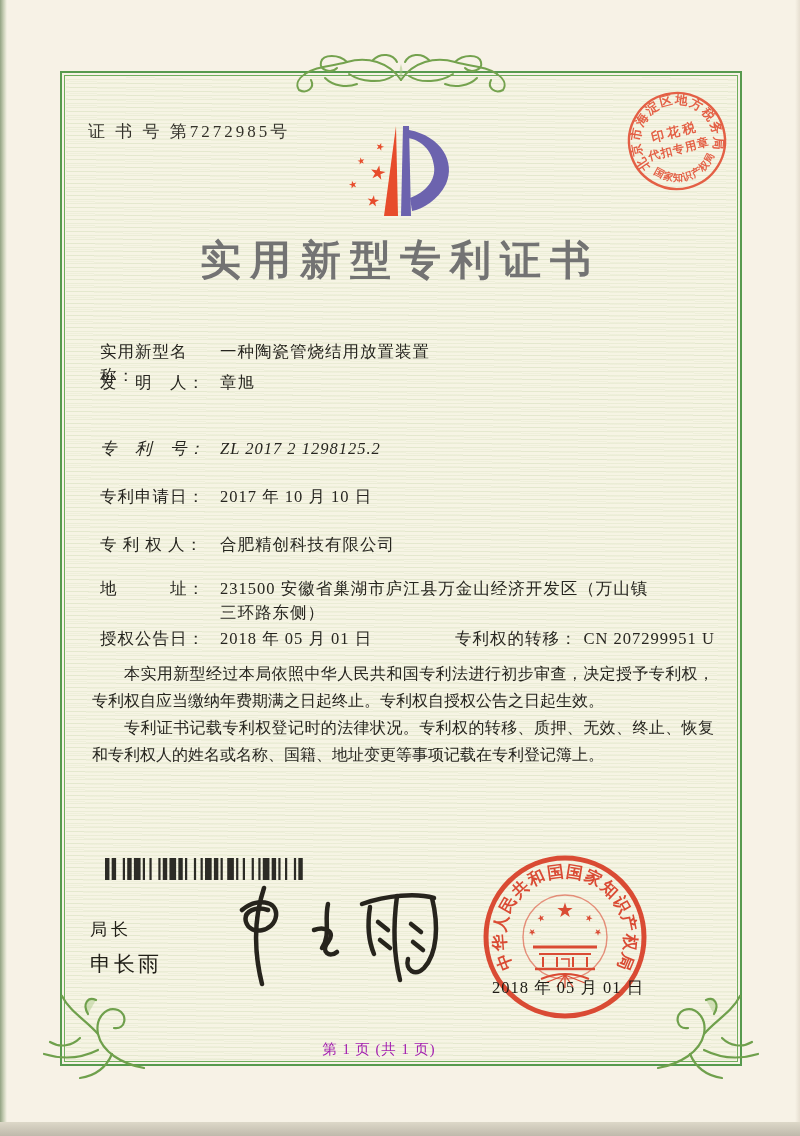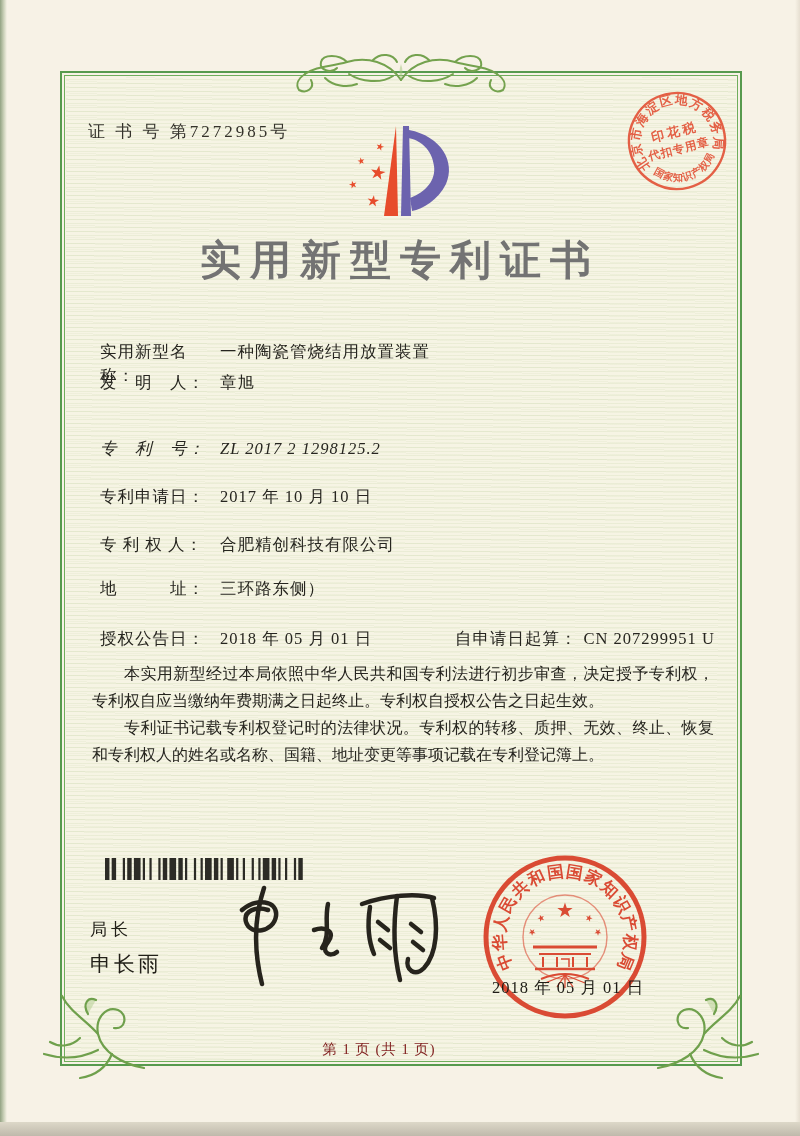--- a/index.html
+++ b/index.html
@@ -51,21 +51,21 @@
 
   .sig-title { position:absolute; left:90px; top:918px; font-size:17px;
     letter-spacing:4px; color:#222019; }
   .sig-name  { position:absolute; left:90px; top:950px; font-size:21px;
     letter-spacing:3px; color:#222019; }
 
   .seal-date { position:absolute; left:492px; top:977px; font-size:16.5px;
     letter-spacing:1px; color:#1e1c16; z-index:6; }
 
   .footer { position:absolute; left:60px; top:1040px; width:638px; text-align:center;
-    font-size:14.5px; color:#7f1d1d; letter-spacing:1px; }
+    font-size:14.5px; color:#a21caf; letter-spacing:1px; }
 
   .abs { position:absolute; }
 </style>
 </head>
 <body>
 
 <div class="edge-left"></div>
 <div class="edge-right"></div>
 <div class="edge-bottom"></div>
 
@@ -160,29 +160,30 @@
   <span class="field-label">专利申请日：</span>
   <span class="field-value">2017 年 10 月 10 日</span>
 </div>
 <div class="field-row" style="top:533px;">
   <span class="field-label">专 利 权 人：</span>
   <span class="field-value">合肥精创科技有限公司</span>
 </div>
 <div class="field-row" style="top:577px;">
   <span class="field-label">地　　　址：</span>
   <span class="addr-lines">
+    <span>231500 安徽省巢湖市庐江县万金山经济开发区（万山镇</span>
     <span>三环路东侧）</span>
   </span>
 </div>
 <div class="field-row" style="top:627px;">
   <span class="field-label">授权公告日：</span>
   <span class="field-value">2018 年 05 月 01 日</span>
 </div>
 <div class="row-grant-no" style="top:627px;">
-  <span class="field-label">自申请日起算：</span>
+  <span class="field-label">专利权的转移：</span>
   <span class="field-value">CN 207299951 U</span>
 </div>
 
 <div class="paragraphs">
   <p>本实用新型经过本局依照中华人民共和国专利法进行初步审查，决定授予专利权，专利权自应当缴纳年费期满之日起终止。专利权自授权公告之日起生效。</p>
   <p>专利证书记载专利权登记时的法律状况。专利权的转移、质押、无效、终止、恢复和专利权人的姓名或名称、国籍、地址变更等事项记载在专利登记簿上。</p>
 </div>
 
 <svg class="abs" style="left:105px;top:858px;" width="200" height="24" viewBox="0 0 200 24">
     <rect x="0.00" y="0" width="4.44" height="22" fill="#2c2b26"></rect>

